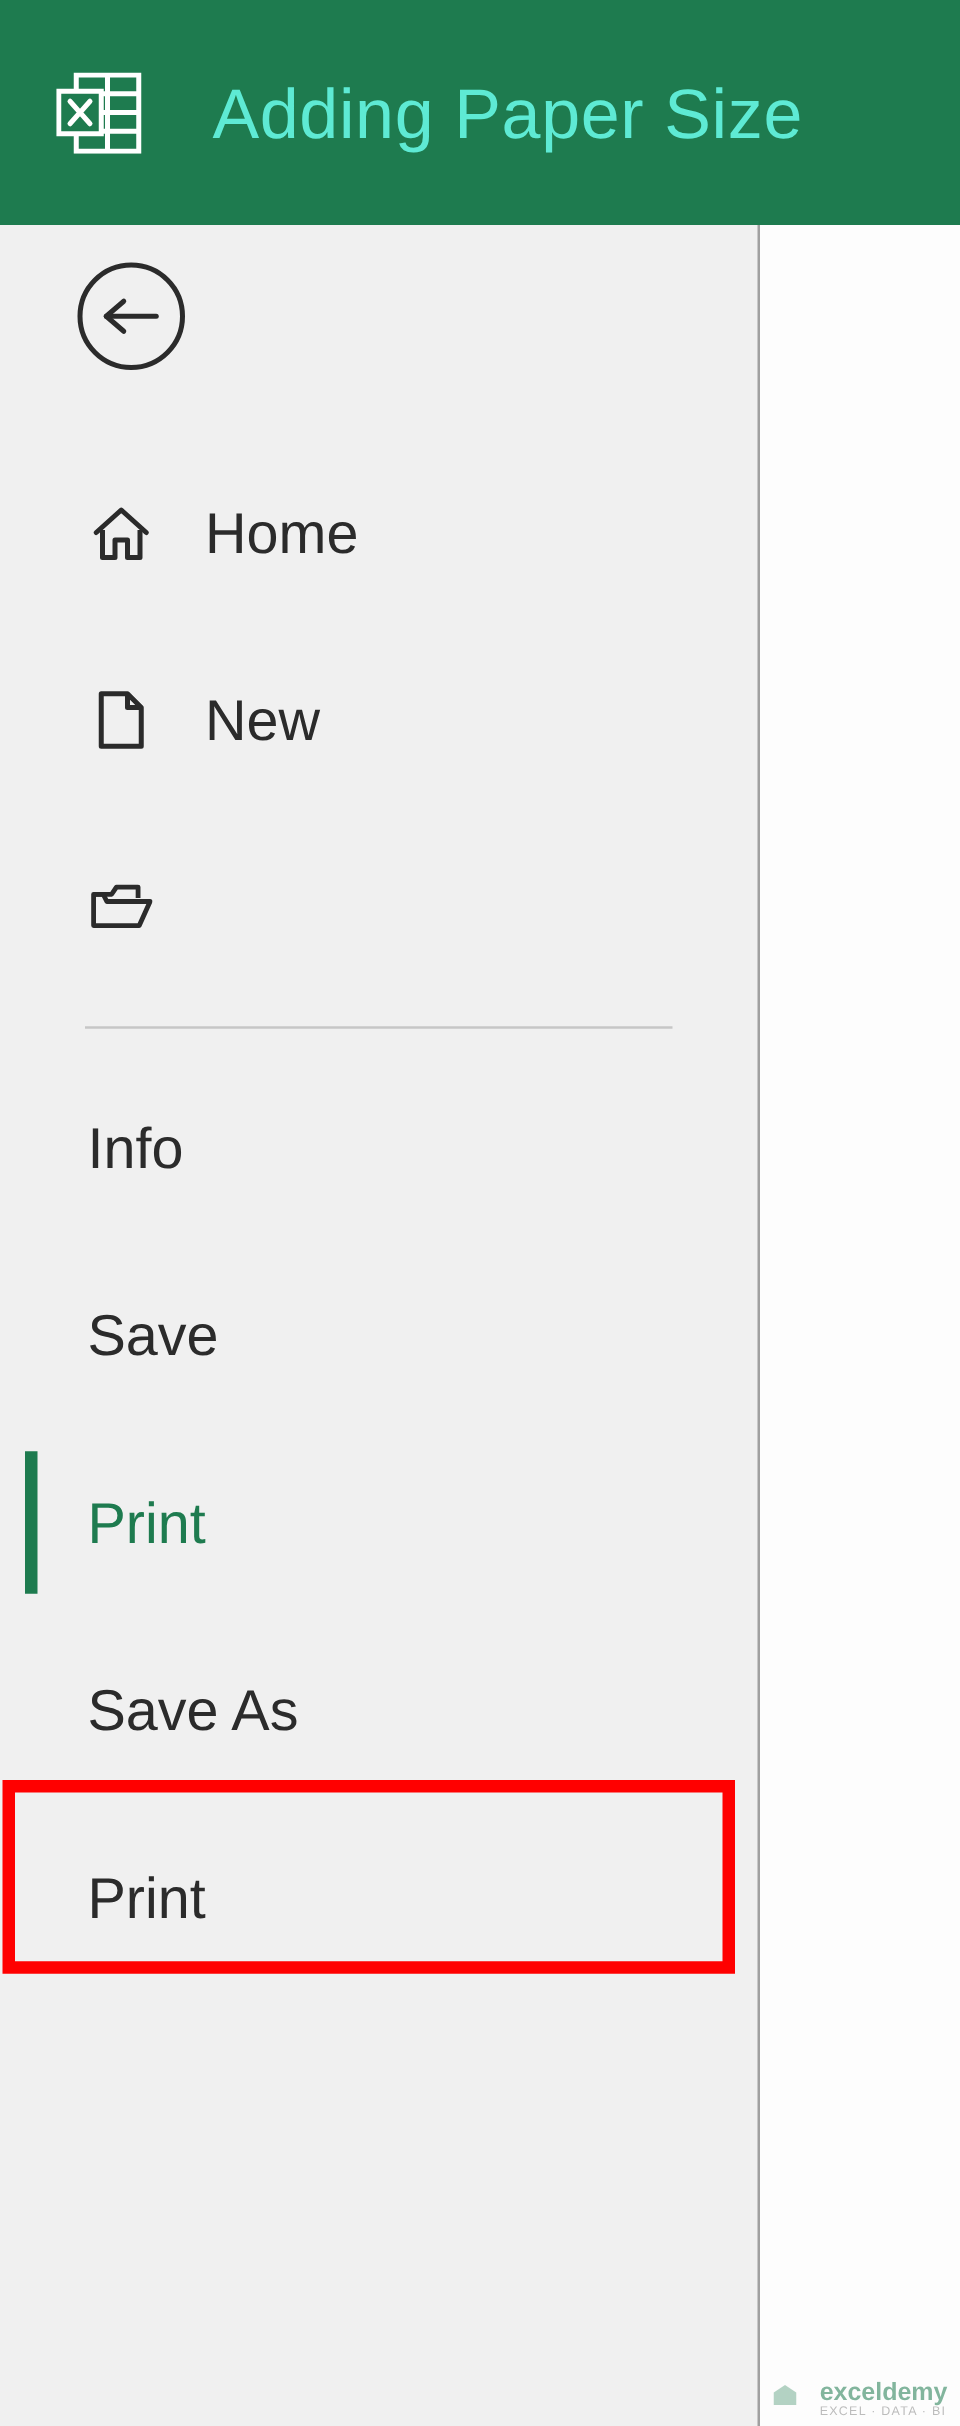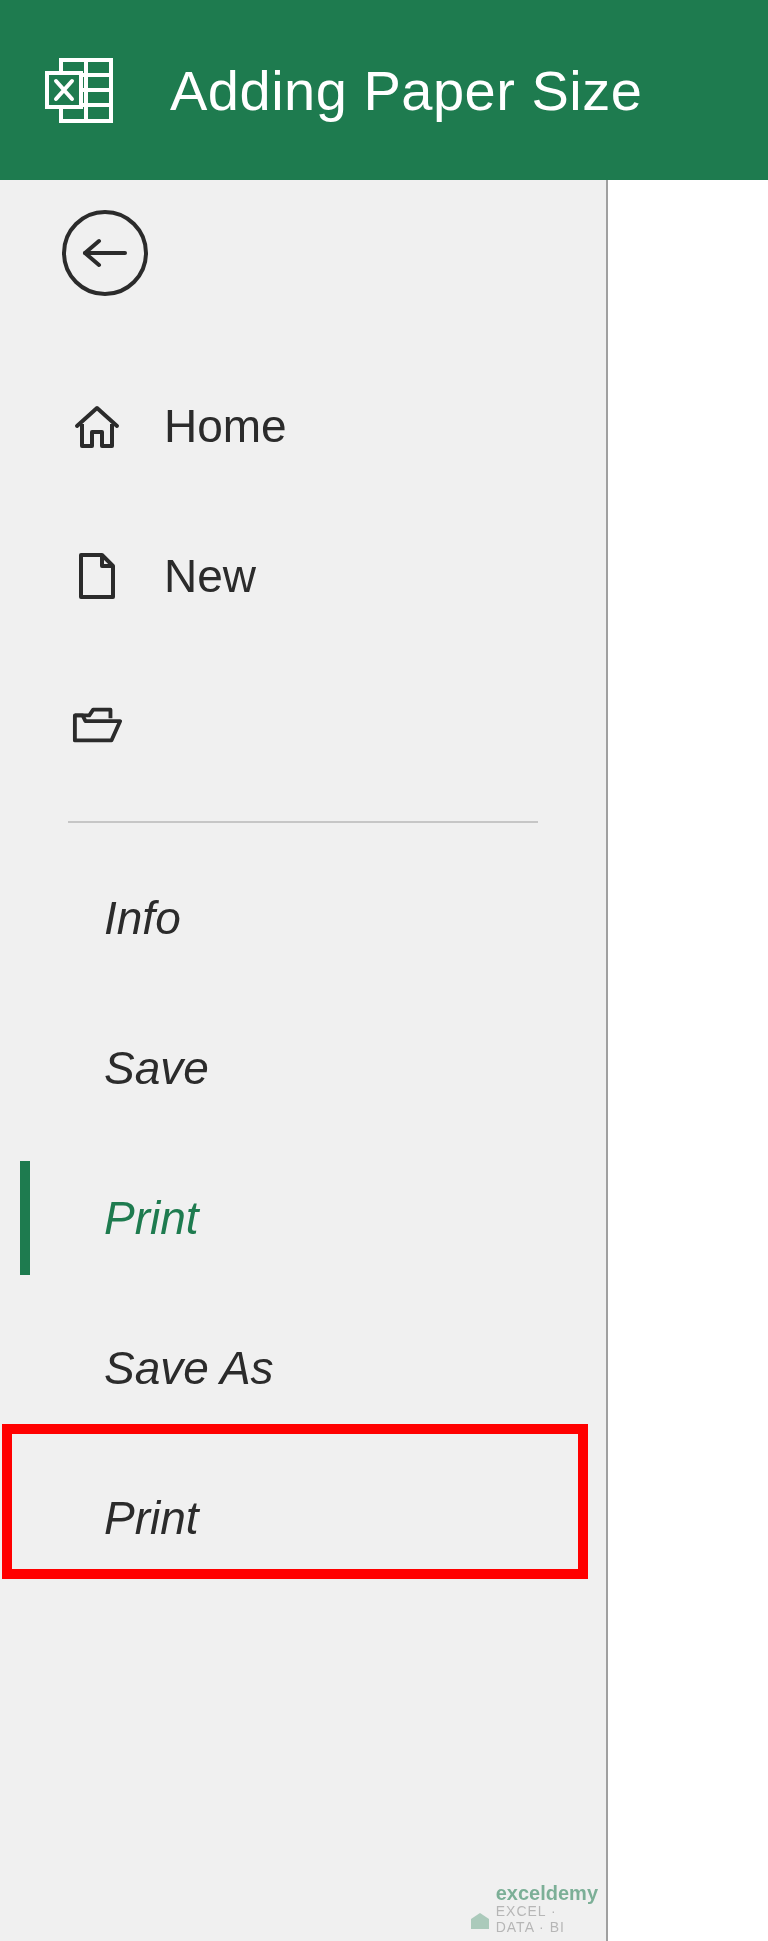--- a/index.html
+++ b/index.html
@@ -2,37 +2,37 @@
 <html><head>
 <meta charset="utf-8">
 <style>
   * { box-sizing: border-box; margin: 0; padding: 0; }
   html, body { width: 768px; height: 1941px; font-family: "Segoe UI", Arial, sans-serif; background: #fff; }
 
   .titlebar {
     width: 768px;
     height: 180px;
     background: #1e7b4f;
-    color: #ffffff;
+    color: #5eead4;
     display: flex;
     align-items: center;
     padding-left: 45px;
     gap: 55px;
   }
   .titlebar .app-icon svg { display: block; }
   .titlebar .title {
     font-size: 56px;
     font-weight: 400;
     letter-spacing: 0.5px;
   }
 
   .body-split {
     display: flex;
     height: calc(1941px - 180px);
-    width: 608px;
+    width: 768px;
   }
   .sidebar {
     width: 608px;
     background: #f0f0f0;
     border-right: 2px solid #a0a0a0;
     padding-top: 30px;
     position: relative;
   }
   .right-blank {
     flex: 1;
@@ -58,21 +58,21 @@
     display: flex;
     align-items: center;
     height: 150px;
     padding-left: 72px;
     font-size: 46px;
     color: #2b2b2b;
     cursor: pointer;
     gap: 42px;
   }
   .nav-item .icon { width: 50px; display: flex; justify-content: center; }
-  .nav-item.no-icon { padding-left: 104px; font-style: italic; }
+  .nav-item.no-icon { padding-left: 70px; }
 
   .divider {
     margin: 20px 68px 20px 68px;
     border: none;
     border-top: 2px solid #c6c6c6;
   }
 
   .nav-item.print-item {
     color: #1e7b4f;
     font-weight: 500;
@@ -102,25 +102,25 @@
 
   .watermark {
     position: absolute;
     bottom: 6px;
     right: 10px;
     font-size: 20px;
     color: #1e7b4f;
     opacity: 0.55;
     font-weight: 600;
     display: flex;
-    align-items: flex-end;
-    gap: 6px;
+    align-items: center;
+    gap: 18px;
   }
   .watermark .sub {
-    font-size: 14px;
+    font-size: 10px;
     color: #888;
     letter-spacing: 1px;
     font-weight: 400;
     display: block;
     margin-top: -2px;
   }
 </style>
 </head>
 <body>
 

